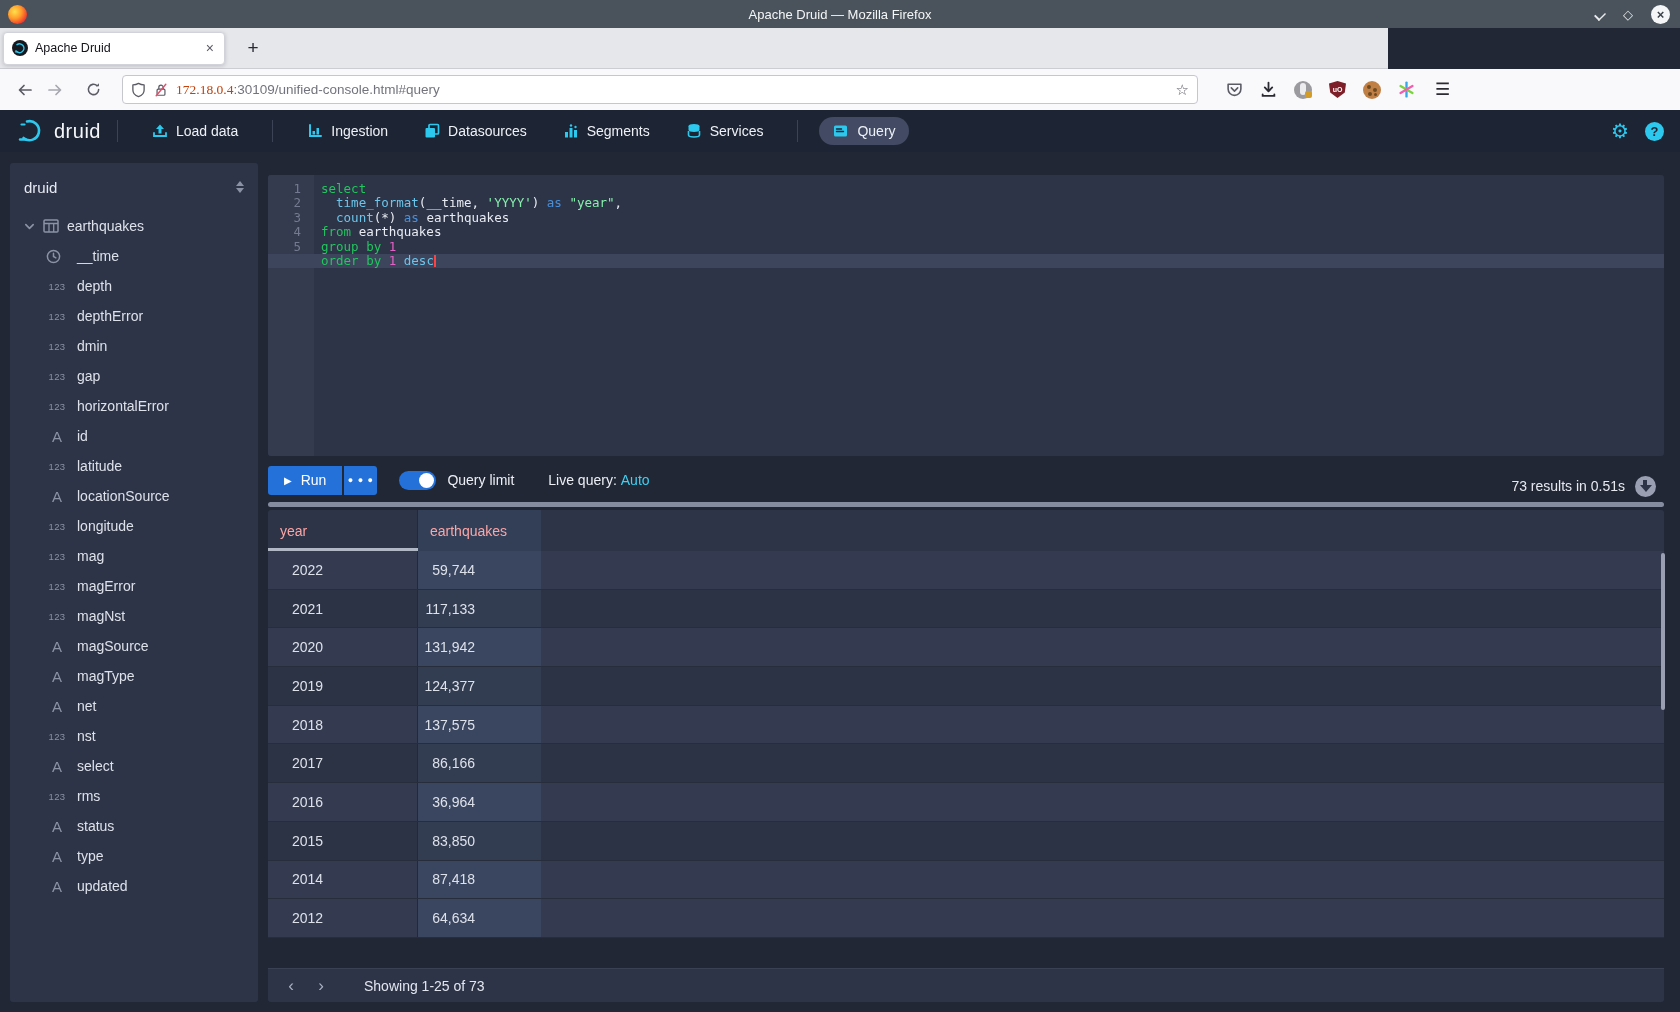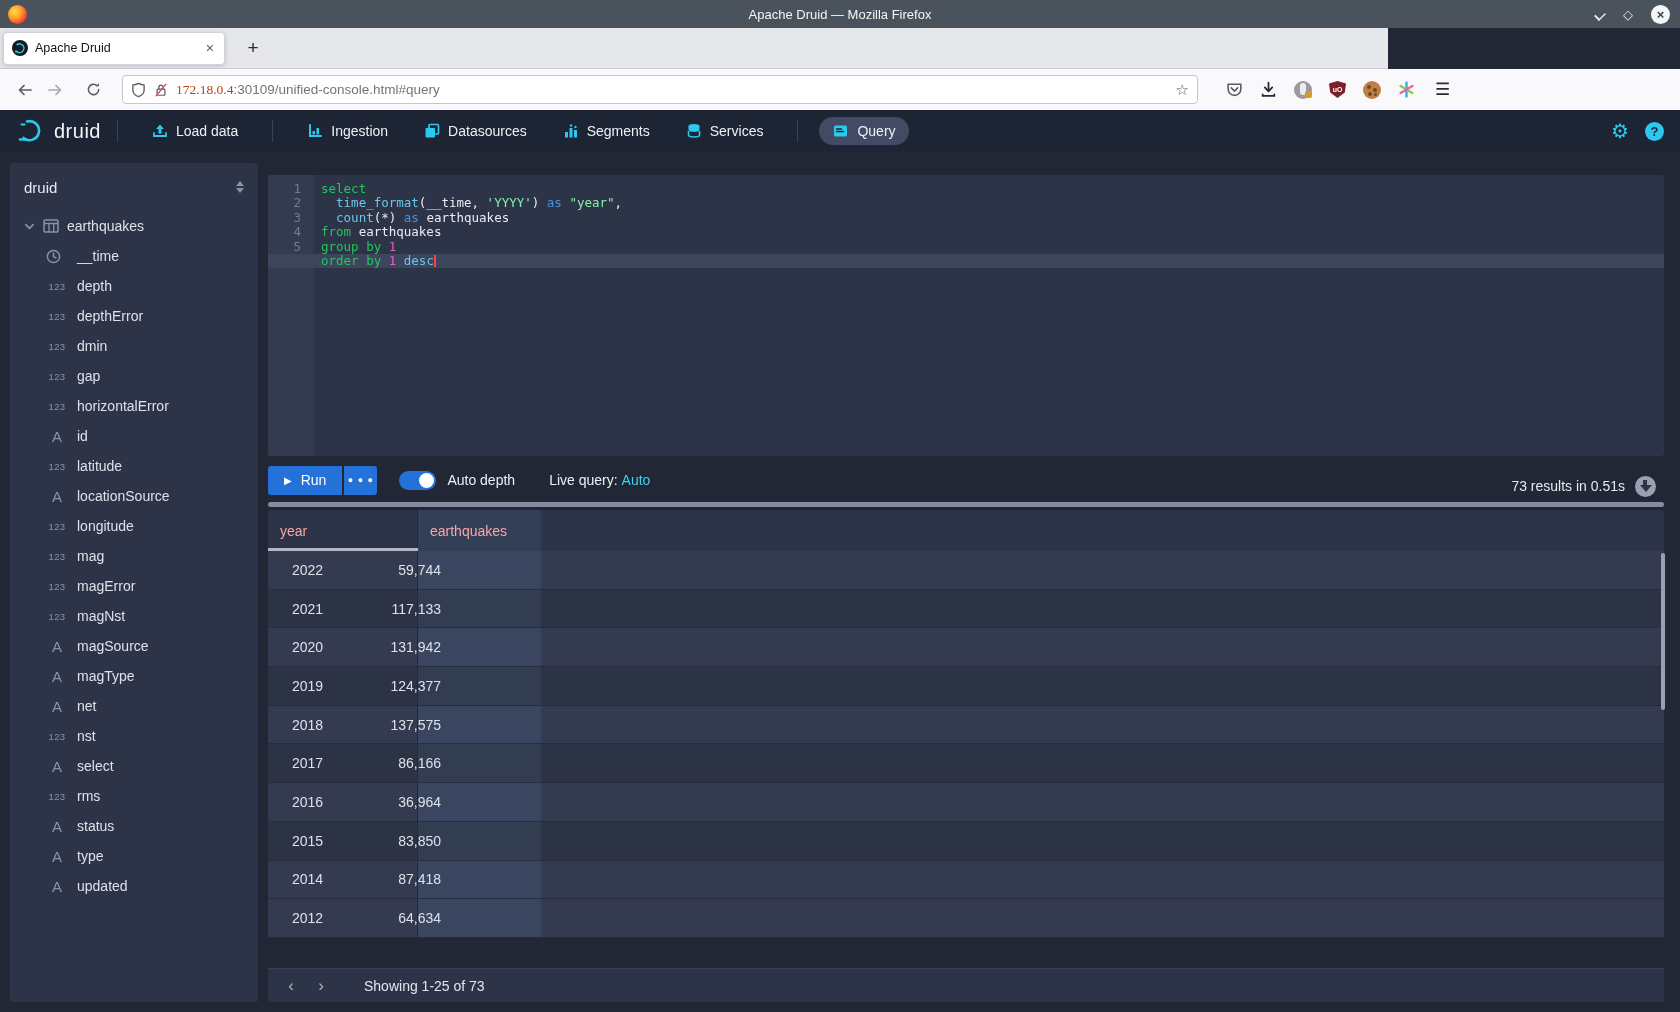--- a/index.html
+++ b/index.html
@@ -109,21 +109,21 @@
   
   .rtable { position:absolute; left:0; top:358px; width:1396px; height:458px; overflow:hidden; border-radius:3px 3px 0 0; }
   .t-header { display:flex; height:41px; }
   .th { display:flex; align-items:center; font-size:14px; color:#fca5a5; background:#2d3447; cursor:pointer; }
   .th.c-year { width:150px; padding-left:12px; box-shadow:inset 0 -3px 0 #b2b7c5, inset -1px 0 0 #232938; }
   .th.c-eq { width:123px; padding-left:12px; background:#333f57; }
   .th.c-rest { flex:1; }
   .t-row { display:flex; height:38.7px; border-bottom:1px solid #272d3b; font-size:14px; color:#dde1ea; }
   .t-row .cell { display:flex; align-items:center; cursor:pointer; }
   .c1 { width:150px; padding-left:24px; box-shadow:inset -1px 0 0 #232938; }
-  .c2 { width:123px; justify-content:flex-end; padding-right:100px; }
+  .c2 { width:123px; justify-content:flex-end; padding-right:66px; }
   .c3 { flex:1; }
   .t-row.light .c1, .t-row.light .c3 { background:#343b50; }
   .t-row.light .c2 { background:#3a465f; }
   .t-row.dark .c1, .t-row.dark .c3 { background:#2c3344; }
   .t-row.dark .c2 { background:#323d52; }
 
   .pager { position:absolute; left:0; top:816px; width:1396px; height:34px; background:#2d3447; border-top:1px solid #3a4153; border-radius:0 0 3px 3px; display:flex; align-items:center; }
   .pg-btn { width:30px; text-align:center; color:#a9b0c2; font-size:17px; cursor:pointer; }
   .pg-text { color:#e2e6ef; font-size:14px; margin-left:28px; }
 
@@ -456,21 +456,21 @@
       </div>
     </div>
 
     <div class="runbar">
       <div class="btn-run">
         <span class="play">▶</span>
         <span>Run</span>
       </div>
       <div class="btn-more">● ● ●</div>
       <div class="toggle"></div>
-      <span class="rb-label">Auto depth</span>
+      <span class="rb-label">Query limit</span>
       <span class="rb-label rb-live">Live query:</span>
       <span class="rb-label rb-live-val" style="margin-left:4px">Auto</span>
       <div class="rb-right">
         <span class="rb-info">73 results in 0.51s</span>
         <span class="dl-circle"></span>
       </div>
     </div>
 
     <div class="hscroll"></div>
 

